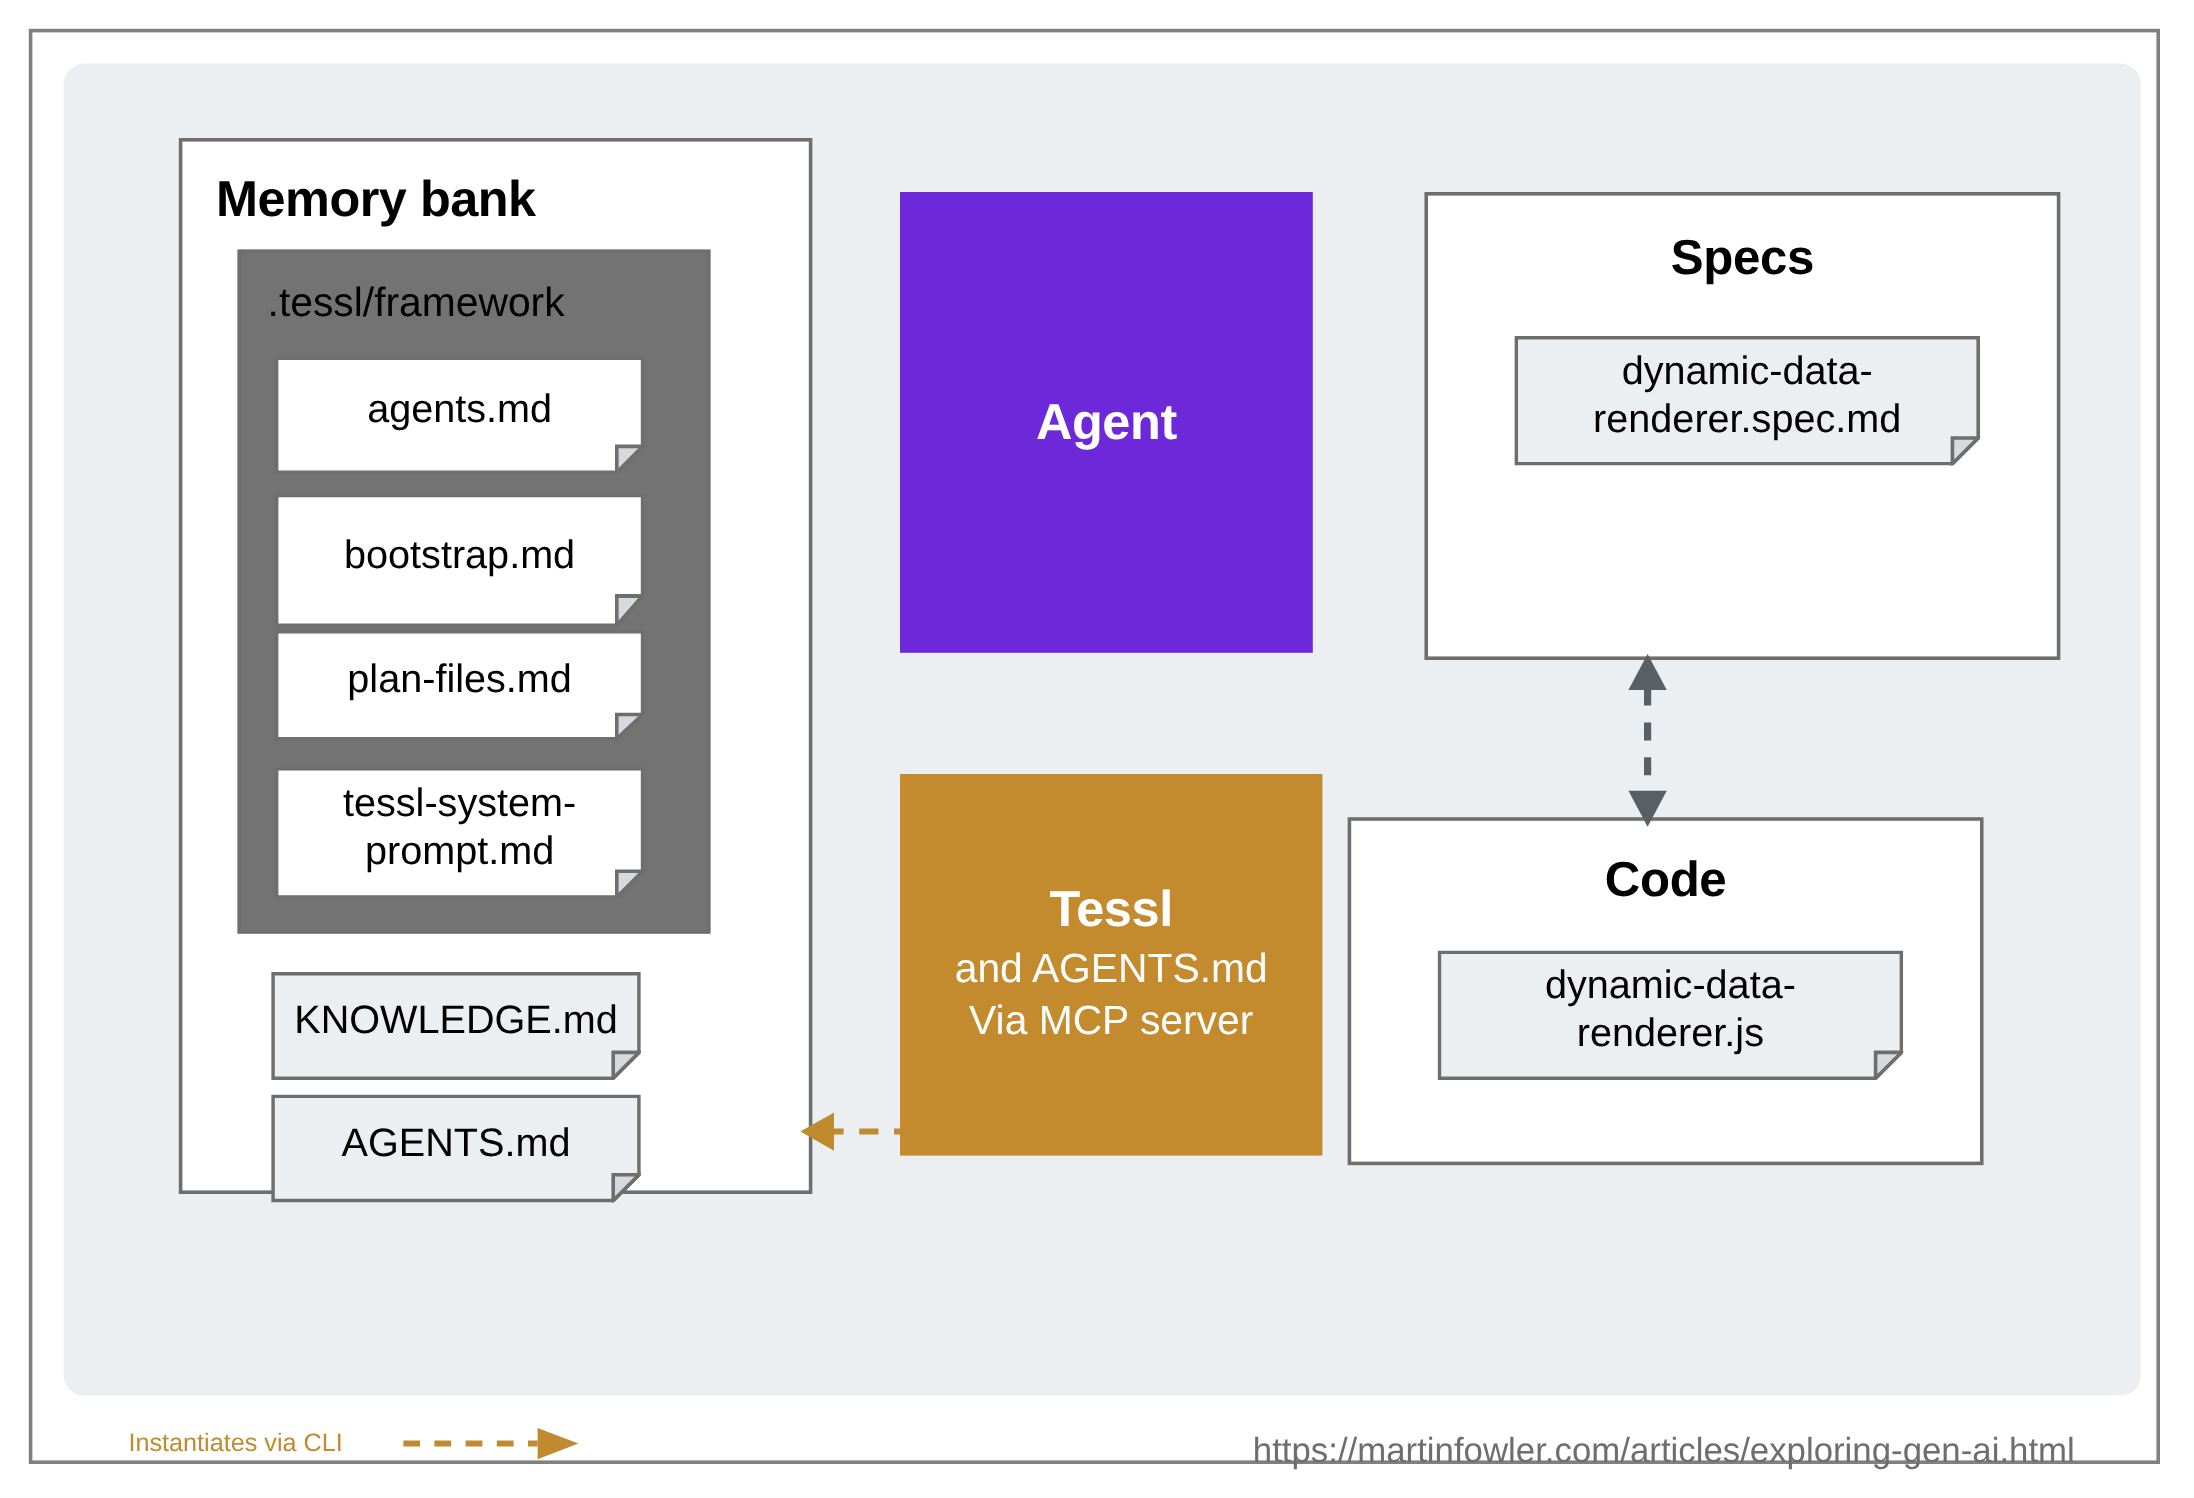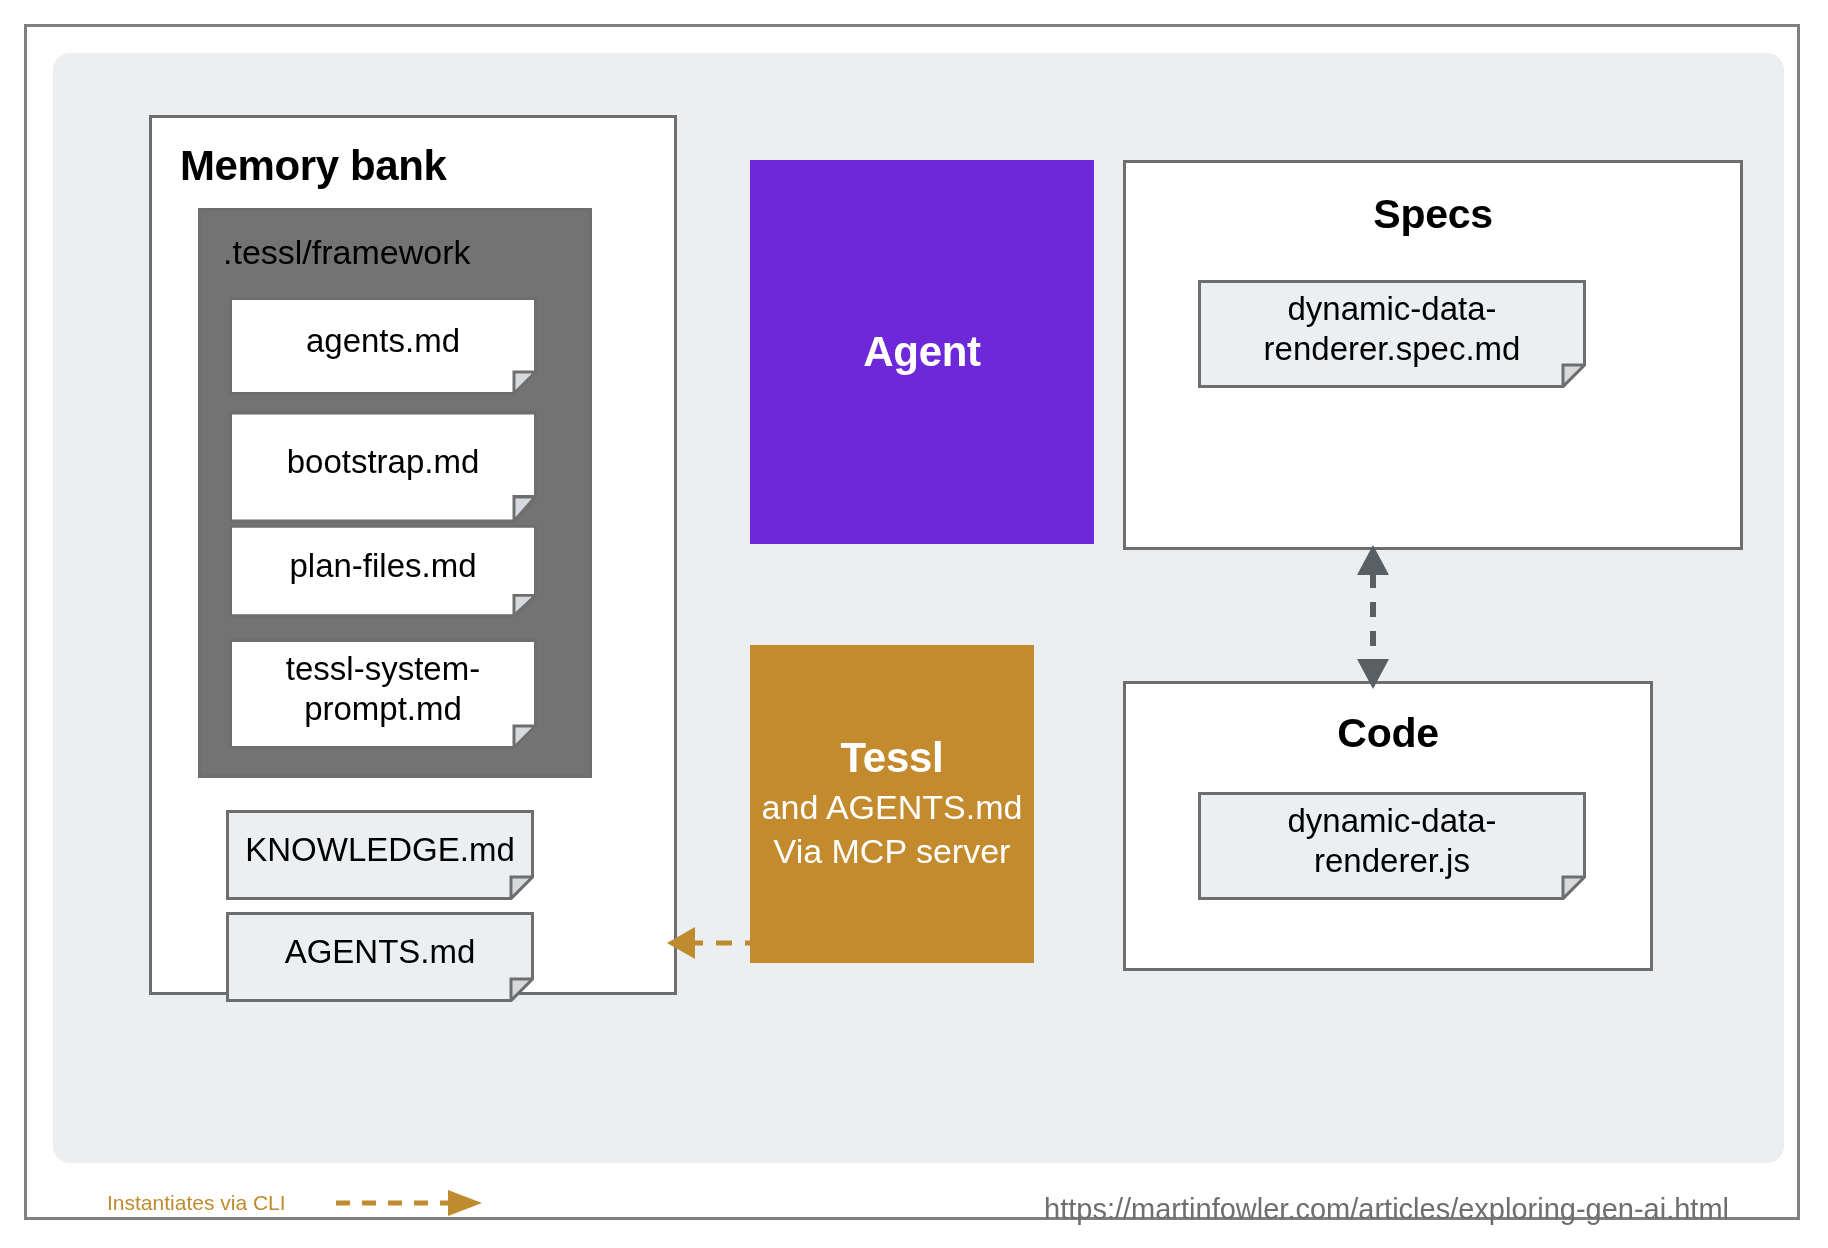--- a/index.html
+++ b/index.html
@@ -146,21 +146,21 @@
     font-size: 42px;
     font-weight: bold;
     letter-spacing: -0.3px;
   }
 
   
   #tessl-box {
     position: absolute;
     left: 697px;
     top: 592px;
-    width: 284px;
+    width: 352px;
     height: 318px;
     background: #c38b2e;
     display: flex;
     flex-direction: column;
     align-items: center;
     justify-content: center;
   }
   #tessl-title {
     color: #ffffff;
     font-size: 42px;
@@ -170,23 +170,23 @@
   }
   .tessl-sub {
     color: #ffffff;
     font-size: 34px;
     line-height: 1.28;
     text-align: center;
   }
 
   
   #specs-panel {
-    left: 1070px;
+    left: 1134px;
     top: 107px;
-    width: 620px;
+    width: 530px;
     height: 390px;
   }
   #specs-title { top: 28px; }
 
   #code-panel {
     left: 1070px;
     top: 628px;
     width: 530px;
     height: 290px;
   }

